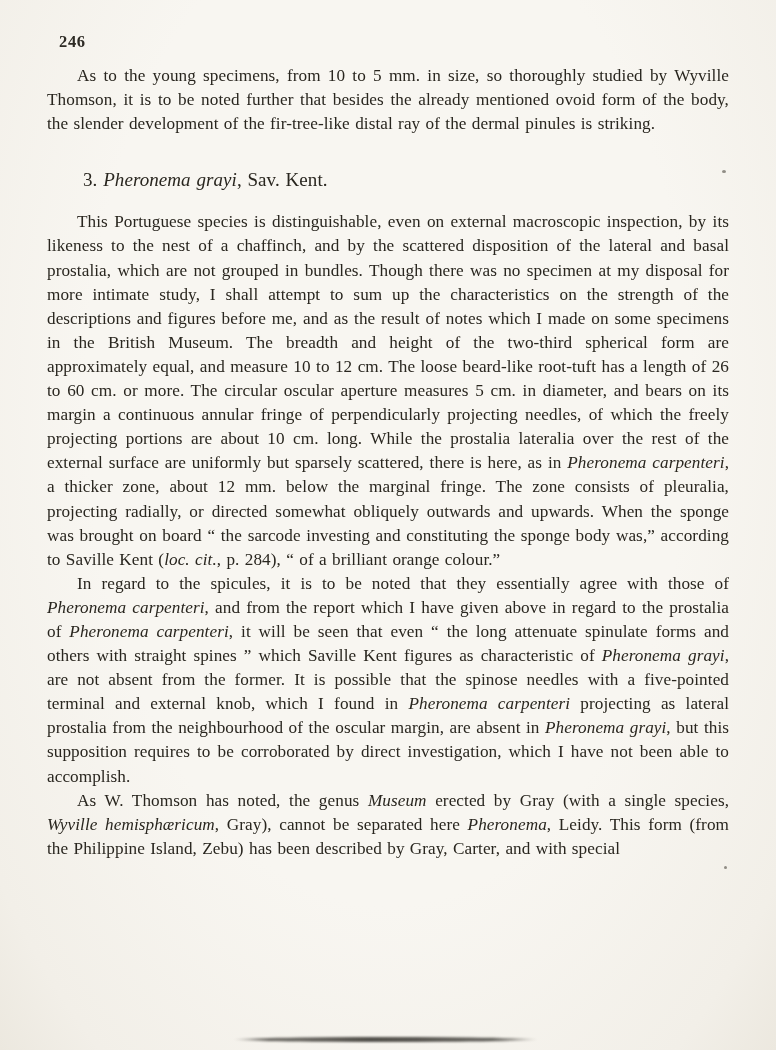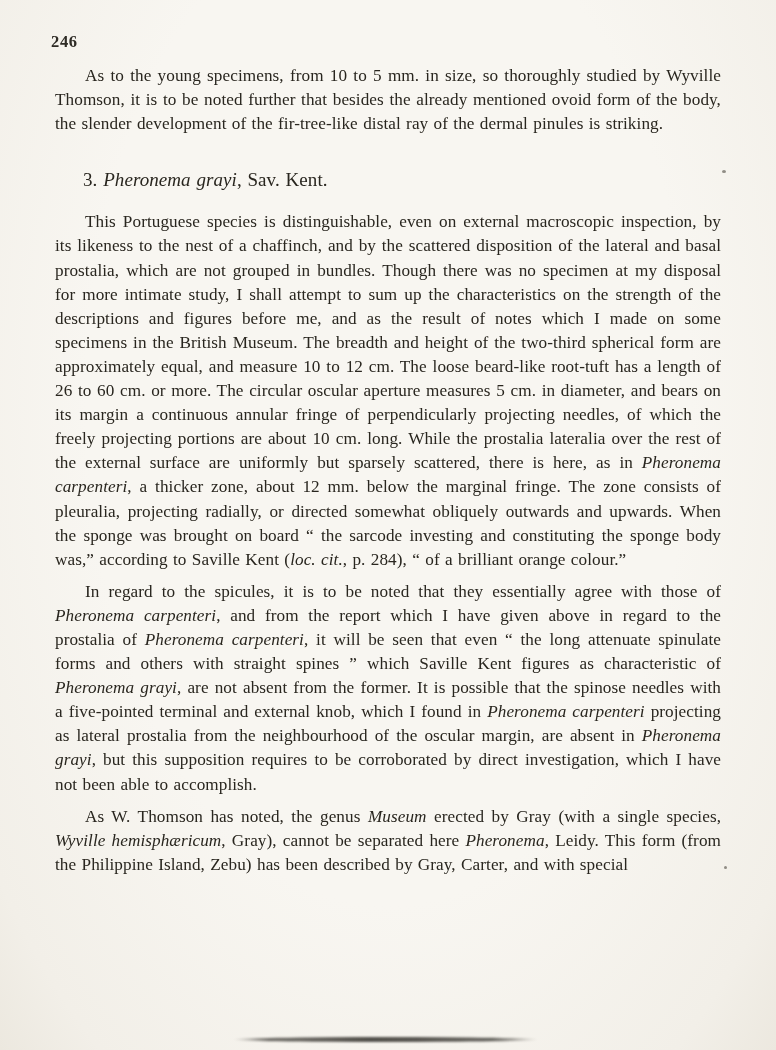--- a/index.html
+++ b/index.html
@@ -23,35 +23,35 @@
     position: relative;
     text-align: center;
     font-size: 14.5px;
     font-weight: 700;
     letter-spacing: 0.13em;
     color: #2e2b25;
     margin-bottom: 30px;
   }
   .page-number {
     position: absolute;
-    left: 4px;
+    left: 12px;
     top: -2px;
     font-size: 16.5px;
     font-weight: 700;
     letter-spacing: 0.04em;
   }
   .page-body {
     font-size: 17.2px;
     line-height: 24.1px;
     text-align: justify;
     letter-spacing: 0.004em;
     word-spacing: 0.055em;
   }
   .page-body p {
-    margin: 8px;
+    margin: 0;
     text-indent: 30px;
   }
   .page-body h3 {
     margin: 32px 0 18px 36px;
     font-size: 19px;
     font-weight: 400;
     text-align: left;
     text-indent: 0;
   }
   .page-body i {

